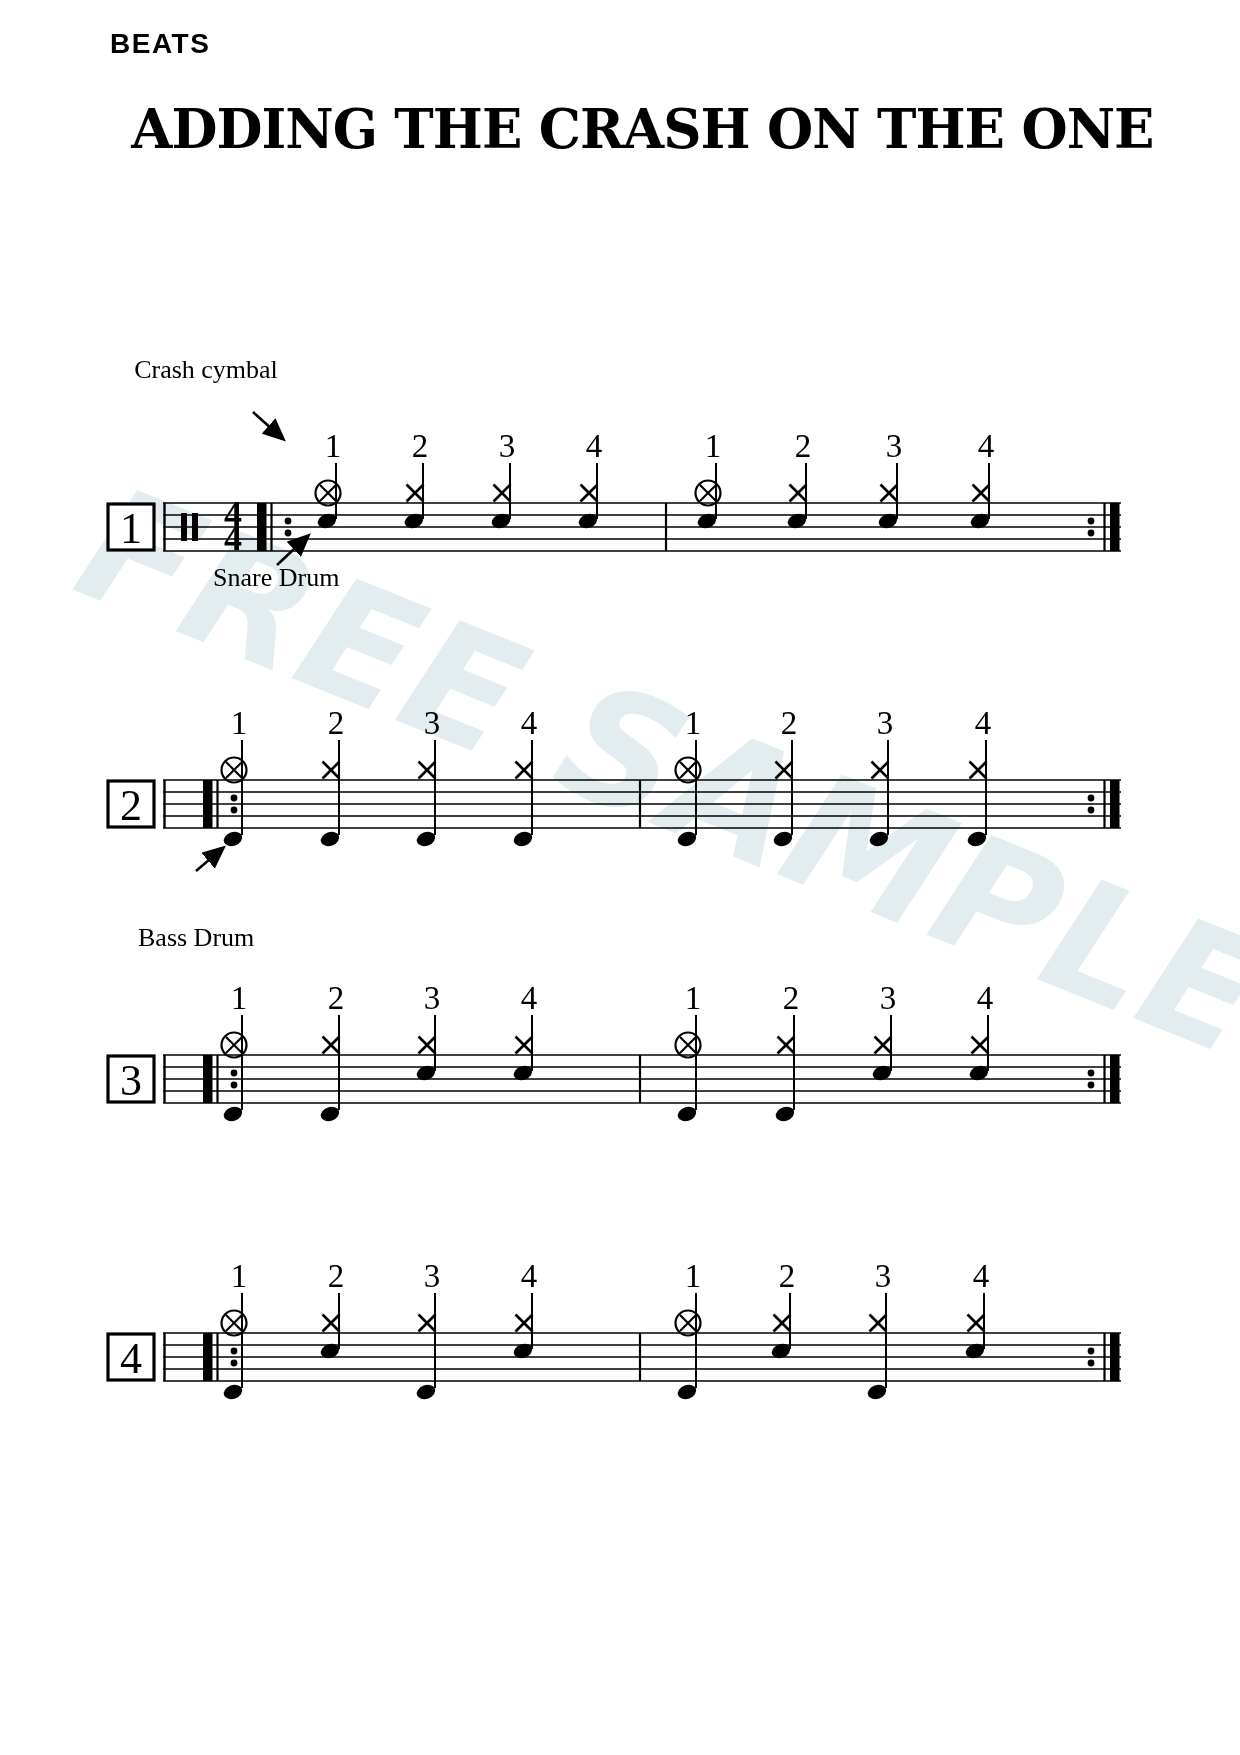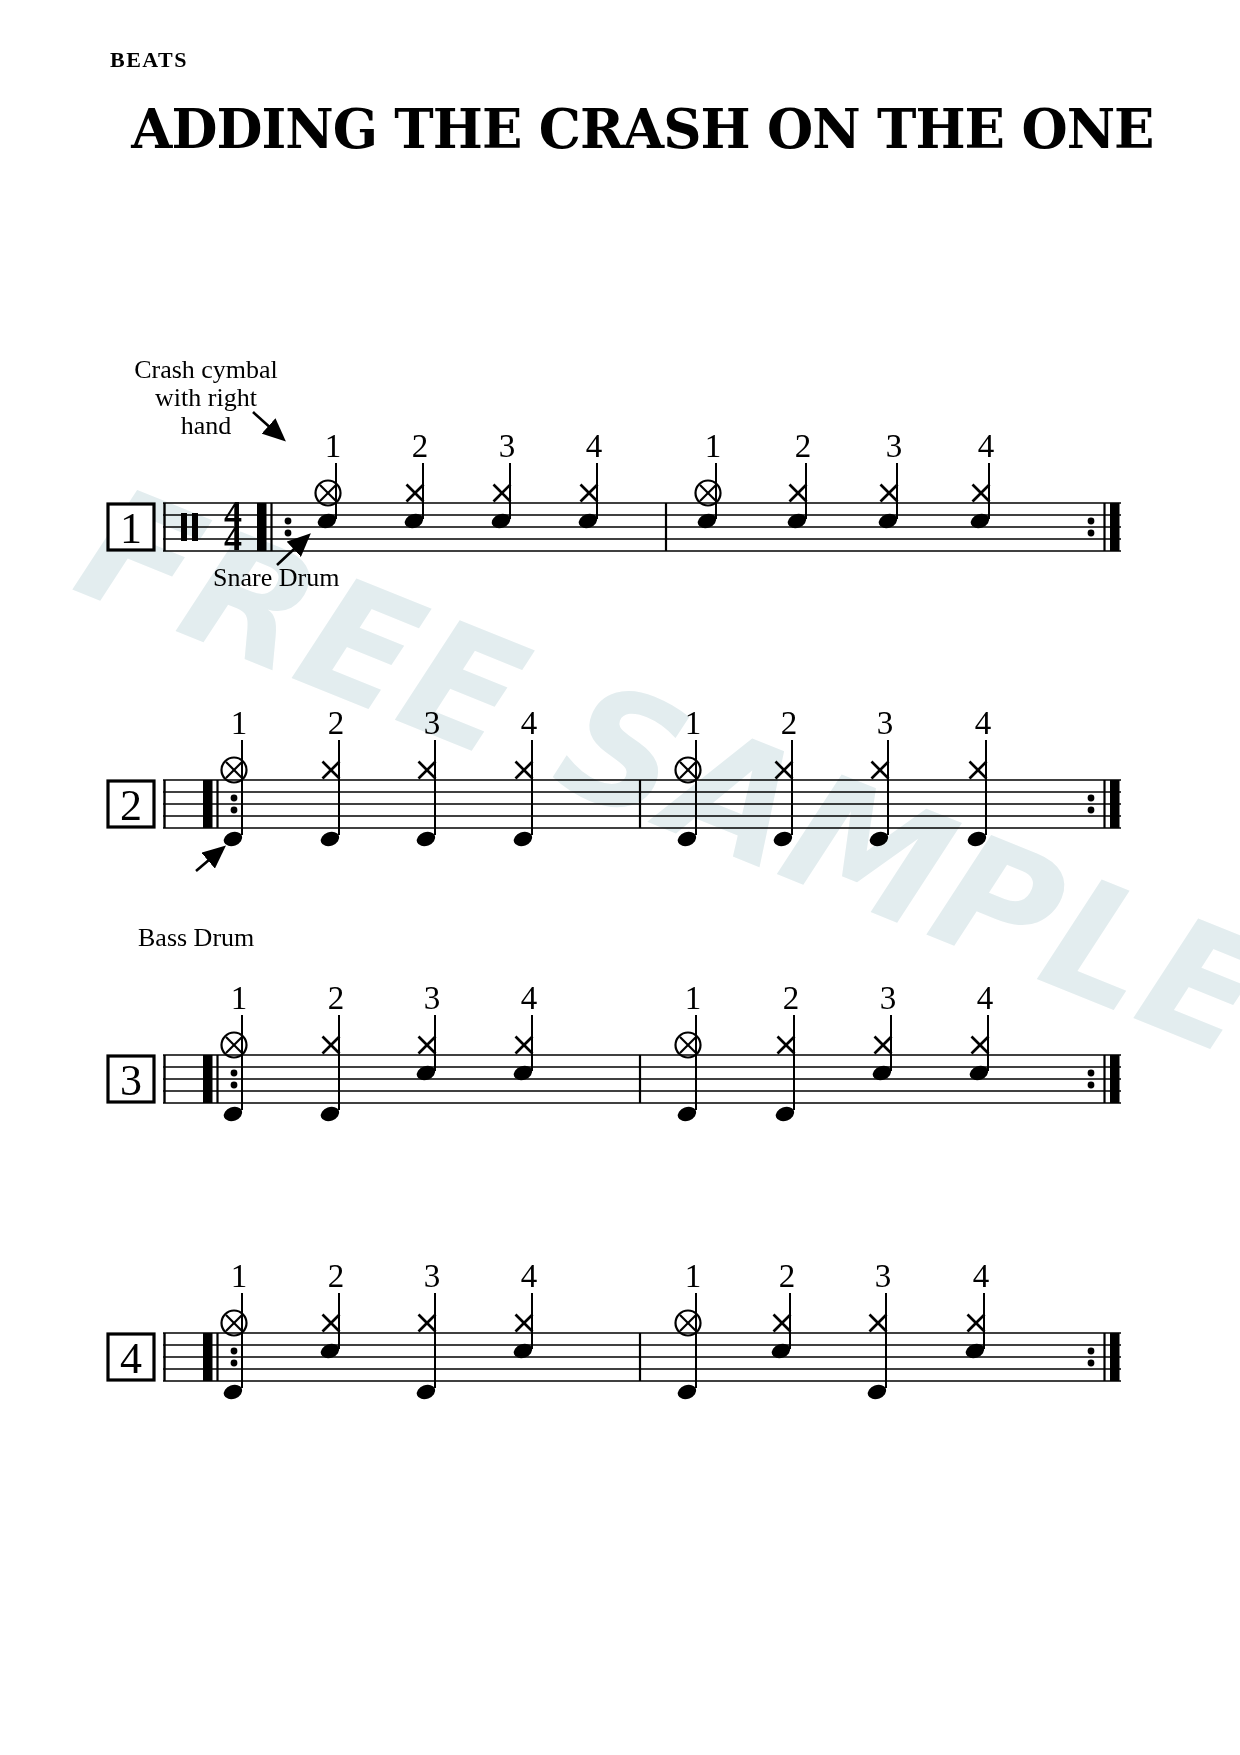--- a/index.html
+++ b/index.html
@@ -10,23 +10,23 @@
   .abs{position:absolute;}
   #watermark{
     left:125px;top:450px;z-index:1;
     font-family:"DejaVu Sans", sans-serif;
     font-weight:bold;font-style:italic;
     font-size:160px;letter-spacing:2px;white-space:nowrap;
     transform:rotate(22deg);transform-origin:0 0;
     user-select:none;
   }
   #page-header{
-    left:110px;top:47px;z-index:3;
-    font-size:22px;font-weight:bold;letter-spacing:1.5px;
-    font-family:Liberation Serif, serif;
+    left:110px;top:28px;z-index:3;
+    font-size:28px;font-weight:bold;letter-spacing:1.5px;
+    font-family:Liberation Sans, sans-serif;
   }
   #page-title{
     left:140px;top:98px;width:870px;z-index:3;text-align:center;
     font-size:52px;font-weight:bold;letter-spacing:-1px;
     font-family:"DejaVu Serif", serif;transform:scale(1.02,1.05);
     white-space:nowrap;
   }
   .annot{z-index:3;font-size:26px;line-height:28px;}
   #crash-label{left:128px;top:356px;width:156px;text-align:center;}
   #snare-label{left:213px;top:564px;}
@@ -37,21 +37,20 @@
 <body>
 
 <div id="watermark" class="abs" style="color: rgb(227, 237, 239);">FREE SAMPLE</div>
 
 <div id="page-header" class="abs">BEATS</div>
 
 <div id="page-title" class="abs">ADDING THE CRASH ON THE ONE</div>
 
 <div id="crash-label" class="abs annot">
   <div>Crash cymbal</div>
-  <div>with right hand</div>
 </div>
 
 <div id="snare-label" class="abs annot">Snare Drum</div>
 
 <div id="bass-label" class="abs annot">Bass Drum</div>
 
 <svg id="score" class="abs" width="1240" height="1755" viewBox="0 0 1240 1755">
   <defs>
     <marker id="arrowhead" markerWidth="9" markerHeight="8" refX="7.5" refY="4" orient="auto">
       <path d="M0,0 L9,4 L0,8 z" fill="#000"></path>

